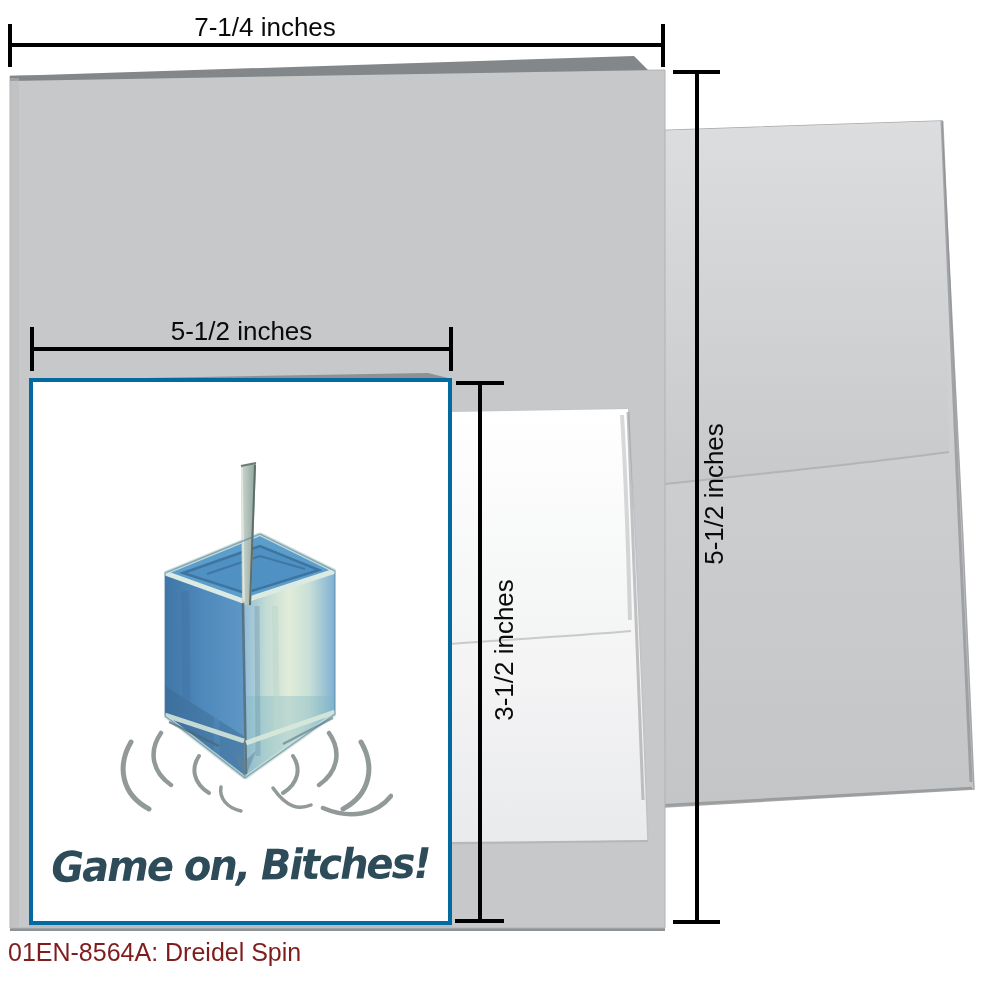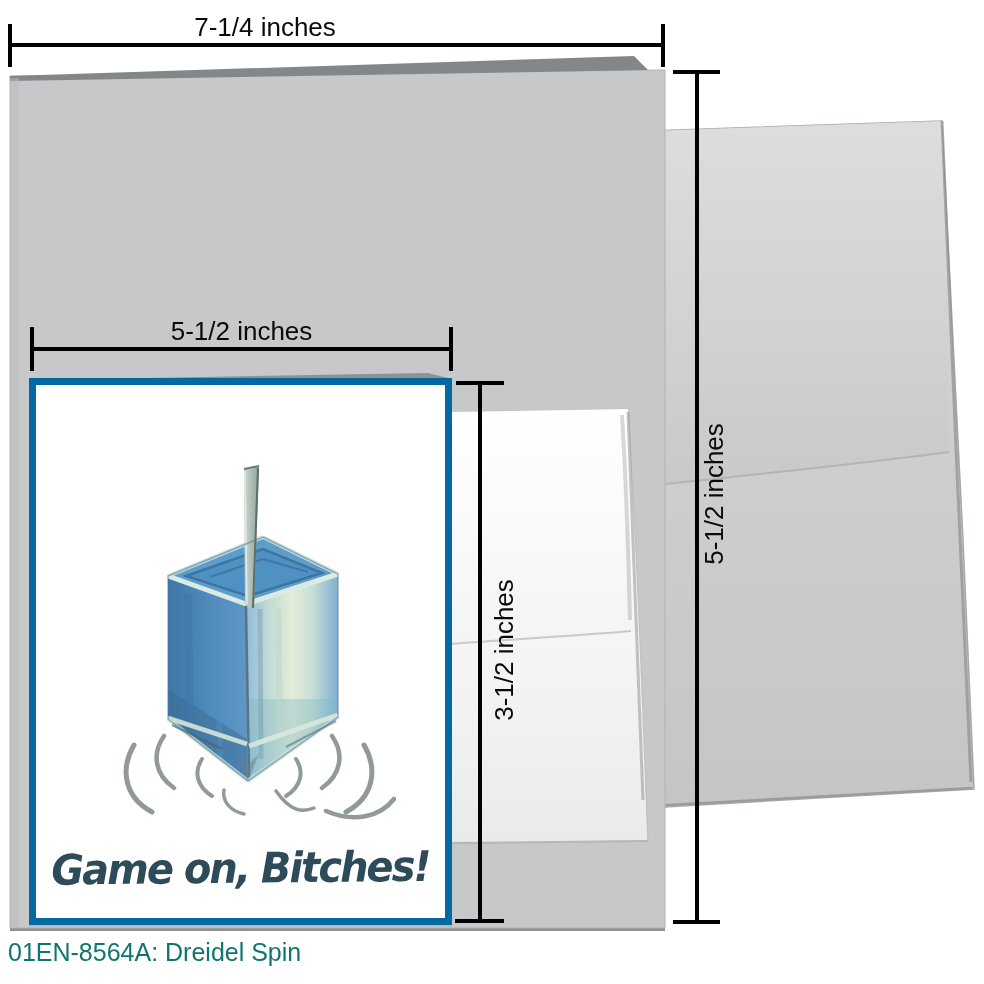--- a/index.html
+++ b/index.html
@@ -9,21 +9,21 @@
   }
   .scene{position:absolute;left:0;top:0;z-index:1;}
   
   .note-card{position:absolute;left:28px;top:366px;width:427px;height:562px;z-index:3;}
   .card-top-edge{
     position:absolute;left:8px;top:7px;width:412px;height:14px;background:#8e9294;
     clip-path:polygon(0 7px,392px 0,412px 5px,0 13px);
   }
   .card-face{
     position:absolute;left:1px;top:12px;right:3px;bottom:3px;background:#ffffff;
-    border:7px solid #0369a1;box-shadow:0 2px 0 #b9bbbc;
+    border:4px solid #0369a1;box-shadow:0 2px 0 #b9bbbc;
   }
   .dreidel{position:absolute;left:82px;top:74px;}
   .greeting{
     position:absolute;left:0;right:0;top:460px;text-align:center;
     font-family:"DejaVu Sans", sans-serif;font-style:italic;font-weight:700;
     font-size:40px;letter-spacing:-2px;color:var(--greeting_text,#2d4b58);
     transform:rotate(-0.6deg) scaleY(1.05);
   }
   
   .dim-el{position:absolute;background:var(--dimension_line,#000);z-index:5;}
@@ -43,21 +43,21 @@
   #dim-sh-line{left:478px;top:381px;width:4px;height:542px;}
   #dim-sh-tbar-t{left:456px;top:381px;width:48px;height:4px;}
   #dim-sh-tbar-b{left:455px;top:919px;width:49px;height:4px;}
   #dim-sh-label{left:504px;top:650px;}
   #dim-lh-line{left:695px;top:72px;width:4px;height:852px;}
   #dim-lh-tbar-t{left:673px;top:70px;width:47px;height:4px;}
   #dim-lh-tbar-b{left:673px;top:920px;width:47px;height:4px;}
   #dim-lh-label{left:714px;top:494px;}
   
   .caption{
-    position:absolute;left:8px;top:938px;z-index:5;font-size:25px;color:#0f766e;
+    position:absolute;left:8px;top:938px;z-index:5;font-size:25px;color:#7f1d1d;
     font-family:"Liberation Sans", sans-serif;
   }
 </style>
 </head>
 <body>
 
 <div class="stage">
 
   <svg class="scene" width="984" height="984" viewBox="0 0 984 984">
     <defs>

